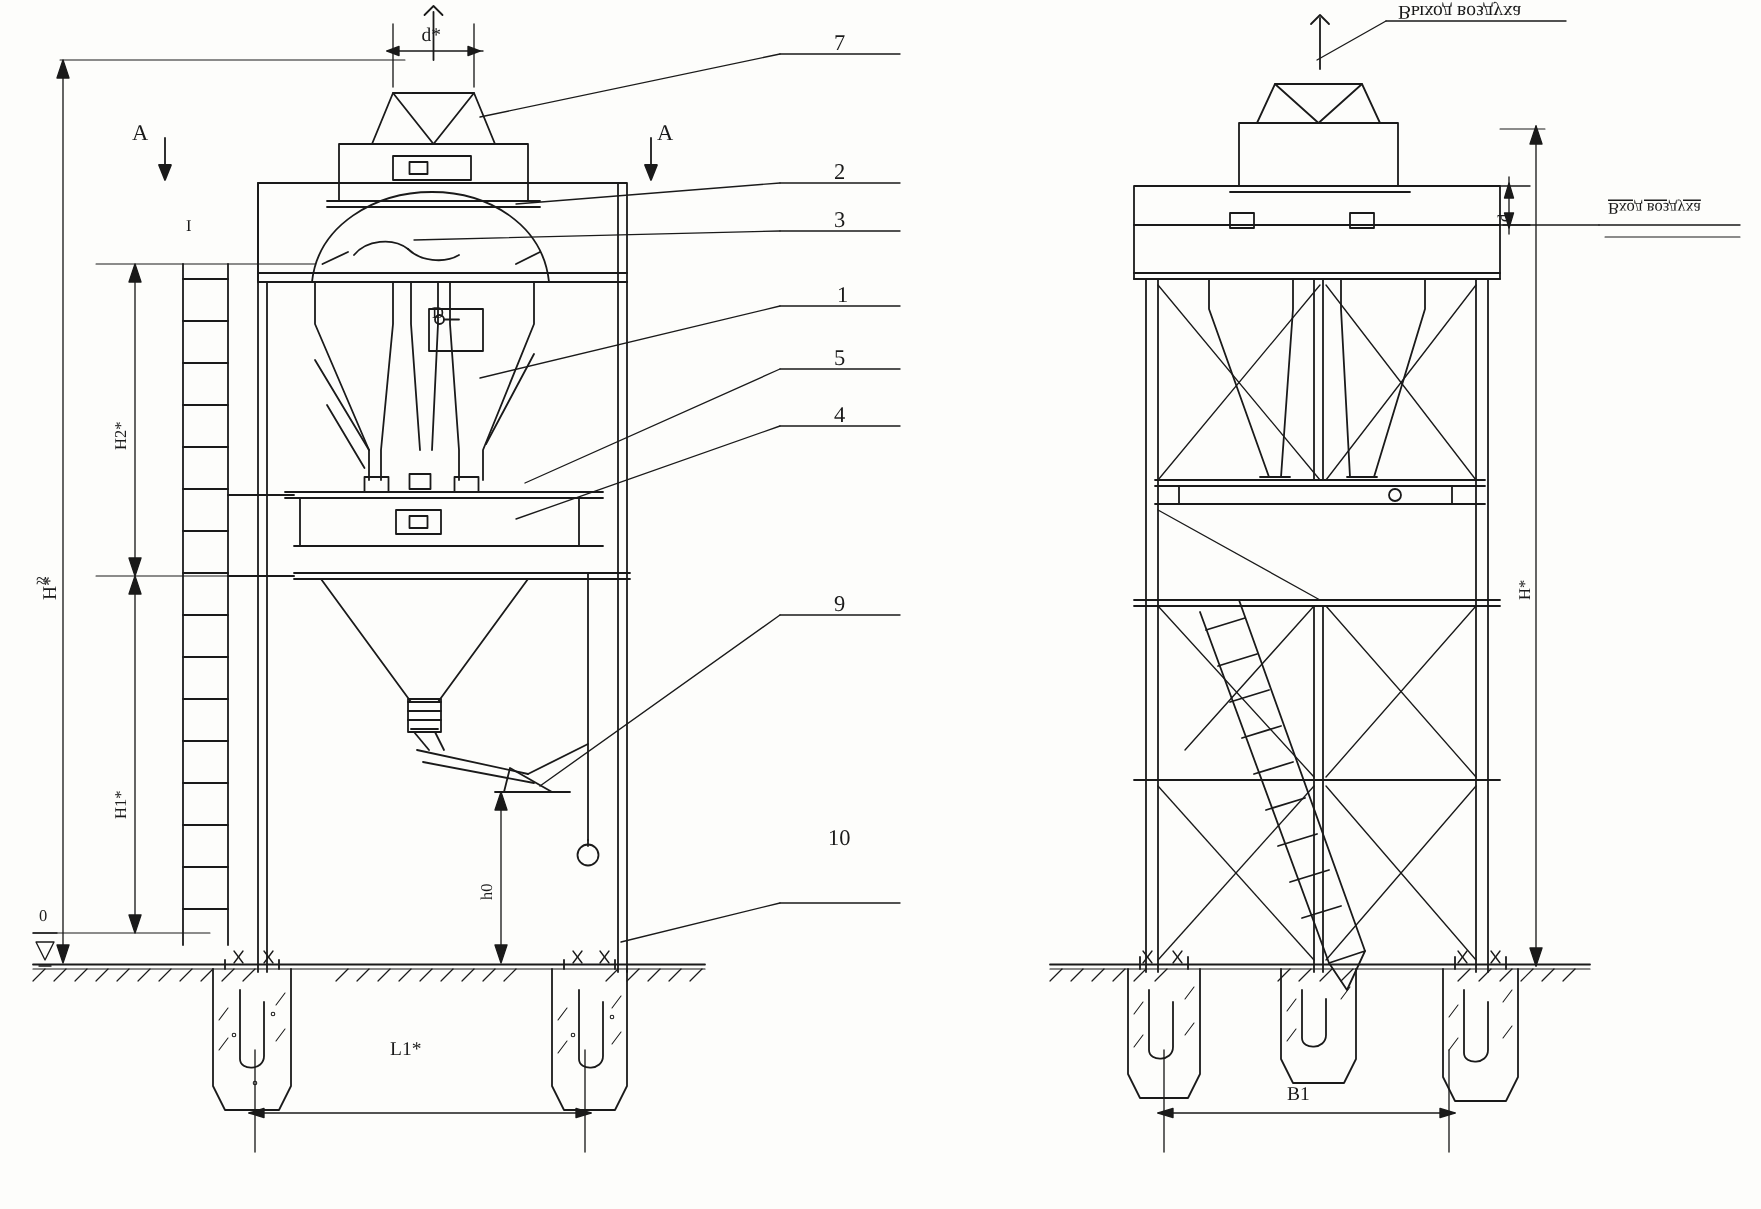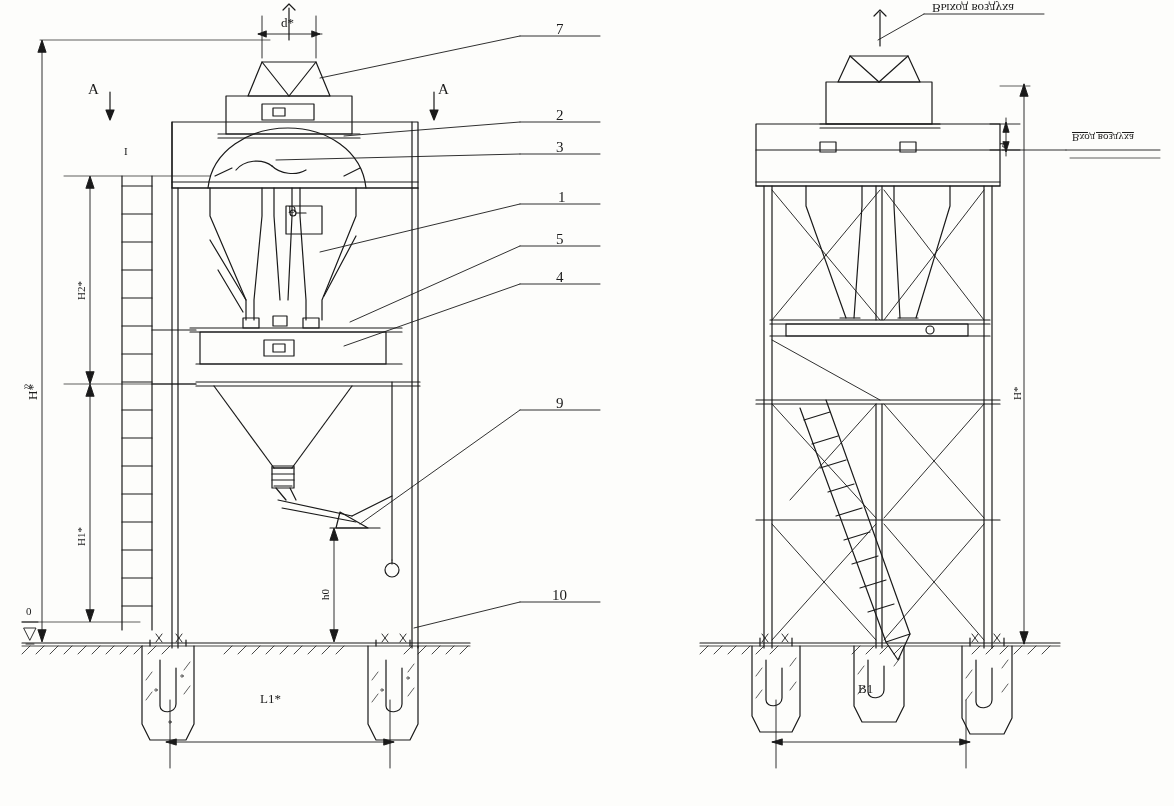--- a/index.html
+++ b/index.html
@@ -512,21 +512,21 @@
     </g>
   </svg>
 
   <div class="lbl big" style="left:556px; top:22px;">7</div>
   <div class="lbl big" style="left:556px; top:108px;">2</div>
   <div class="lbl big" style="left:556px; top:140px;">3</div>
   <div class="lbl big" style="left:558px; top:190px;">1</div>
   <div class="lbl big" style="left:556px; top:232px;">5</div>
   <div class="lbl big" style="left:556px; top:270px;">4</div>
   <div class="lbl big" style="left:556px; top:396px;">9</div>
-  <div class="lbl big" style="left:552px; top:588px;">10</div>
+  <div class="lbl big" style="left:552px; top:552px;">10</div>
 
   <div class="lbl big" style="left:88px; top:82px;">A</div>
   <div class="lbl big" style="left:438px; top:82px;">A</div>
 
   <div class="lbl small" style="left:124px; top:146px;">I</div>
   <div class="lbl small" style="left:288px; top:204px;">D</div>
 
   <div class="lbl" style="left:281px; top:16px;">d*</div>
   <div class="lbl rot90" style="left:26px; top:400px;">H*</div>
   <div class="lbl" style="left:24px; top:380px;">≈</div>
@@ -534,15 +534,15 @@
   <div class="lbl rot90 small" style="left:76px; top:546px;">H1*</div>
   <div class="lbl rot90 small" style="left:320px; top:600px;">h0</div>
   <div class="lbl" style="left:260px; top:692px;">L1*</div>
   <div class="lbl small" style="left:26px; top:606px;">0</div>
 
   <div class="lbl flip" style="left:932px; top:2px;">Выход воздуха</div>
   <div class="lbl flip small und" style="left:1072px; top:132px;">Вход воздуха</div>
 
   <div class="lbl rot90 small" style="left:998px; top:148px;">d</div>
   <div class="lbl rot90 small" style="left:1012px; top:400px;">H*</div>
-  <div class="lbl" style="left:858px; top:682px;">B1</div>
+  <div class="lbl" style="left:858px; top:722px;">B1</div>
 
 </div>
 
 </body></html>

